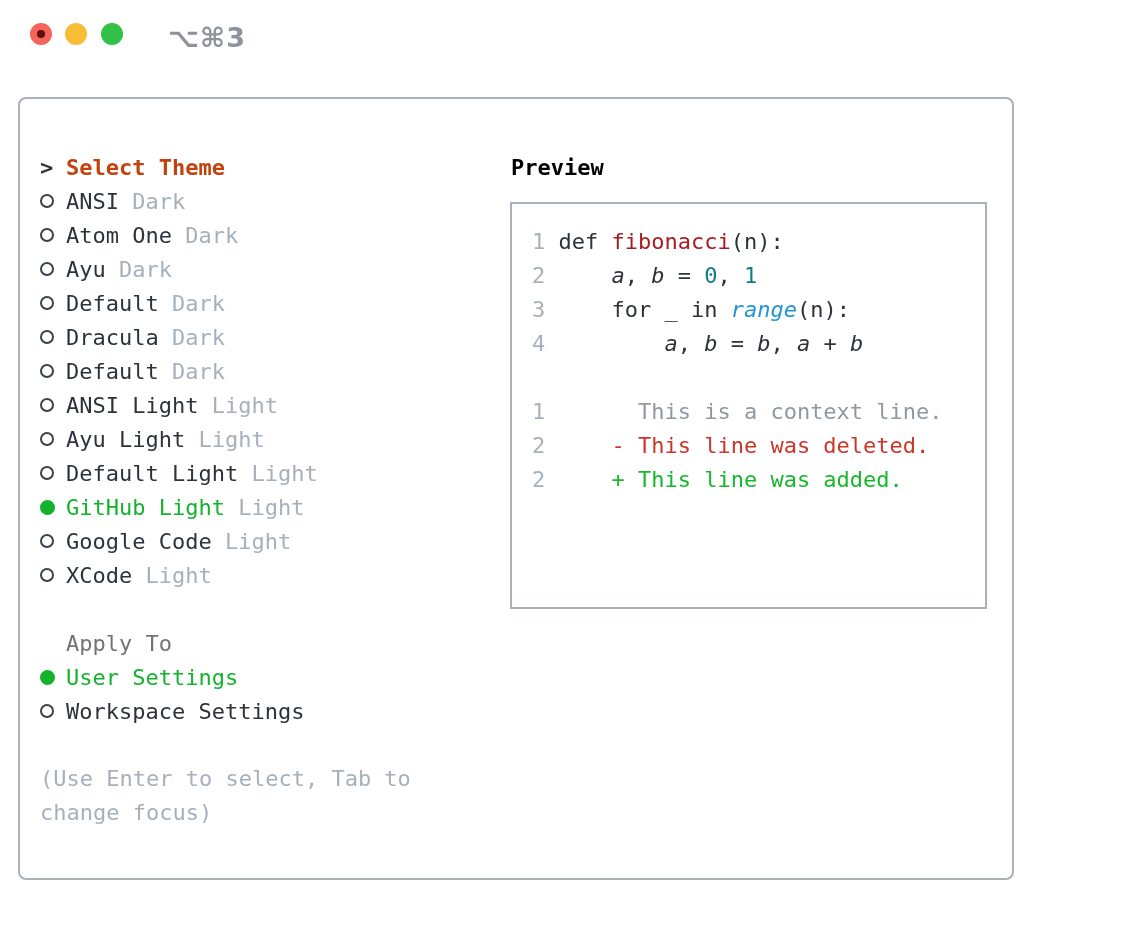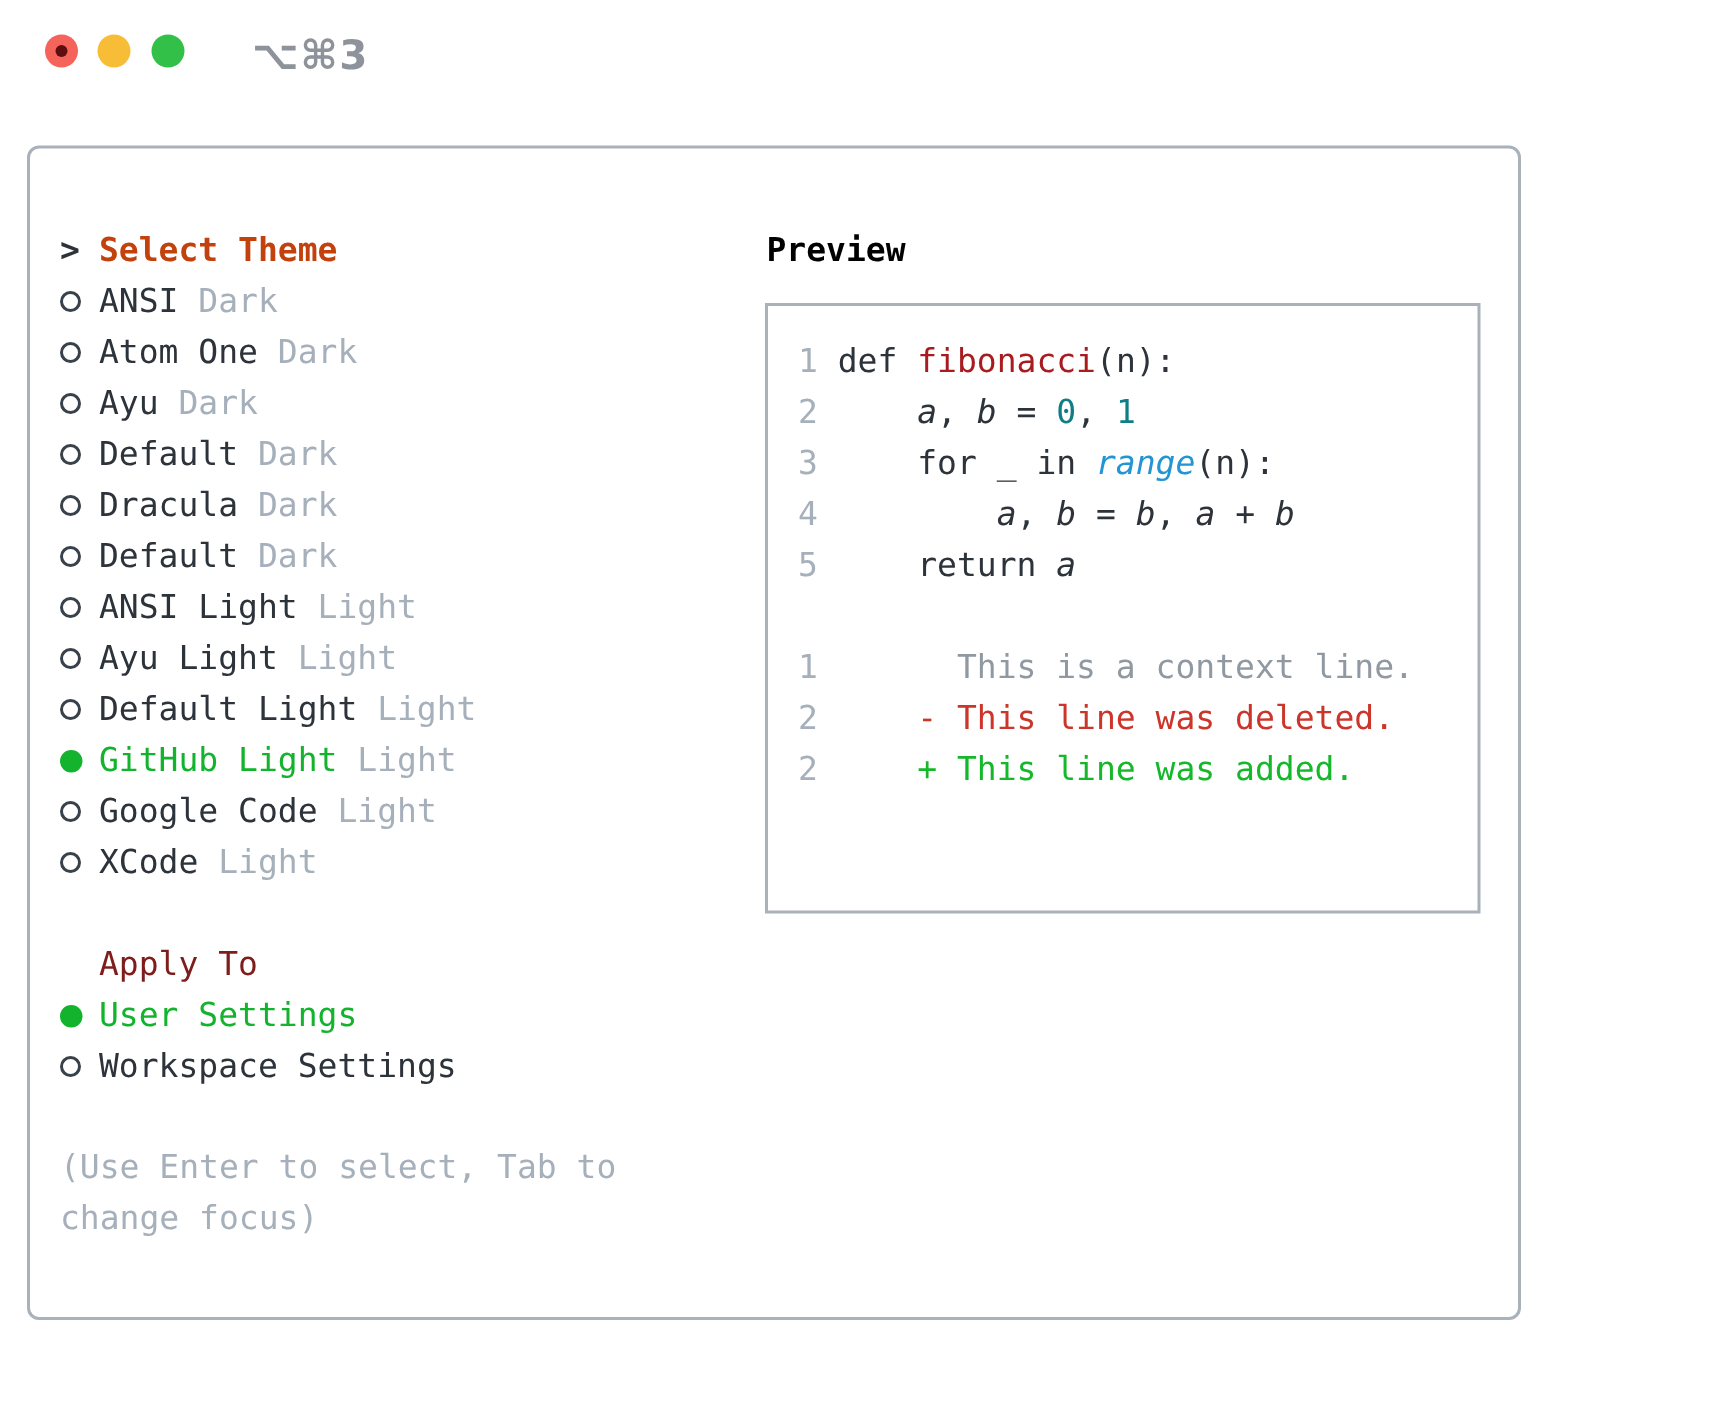--- a/index.html
+++ b/index.html
@@ -30,21 +30,21 @@
     position:absolute;left:18px;top:97px;width:996px;height:783px;
     border:2px solid var(--panel_border);border-radius:8px;background:#fff;
   }
   
   .left-col{position:absolute;left:20px;top:51px;width:446px;}
   .row{display:flex;align-items:center;height:34px;white-space:pre;}
   .row.blank{height:34px;}
   .slot{flex:0 0 26px;display:flex;align-items:center;}
   .prompt{font-weight:bold;color:var(--text);}
   .header-text{font-weight:bold;color:#c2410c;}
-  .apply-header{color:#7f1d1d;}
+  .apply-header{color:#737373;}
   .bullet{width:14px;height:14px;border:2px solid #39414a;border-radius:50%;display:inline-block;}
   .selected .bullet{width:15px;height:15px;background:var(--accent_green);border-color:var(--accent_green);}
   .label{color:var(--text);}
   .selected .label{color:var(--accent_green);}
   .variant{color:var(--muted_gray);margin-left:1ch;}
   .hint{color:var(--muted_gray);line-height:34px;width:440px;white-space:normal;}
   
   .preview-title{position:absolute;left:491px;top:55px;font-weight:bold;color:#000;height:34px;line-height:28px;}
   .preview-box{
     position:absolute;left:490px;top:103px;width:477px;height:407px;
@@ -117,21 +117,20 @@
     </div>
 
     <div class="preview-title">Preview</div>
 
     <div class="preview-box">
       <div id="code" class="code">
           <div class="cline"><span class="lineno">1</span><span><span class="tk-pl">def </span><span class="tk-fn">fibonacci</span><span class="tk-pl">(n):</span></span></div>
           <div class="cline"><span class="lineno">2</span><span><span class="tk-pl">    </span><span class="tk-v">a</span><span class="tk-pl">, </span><span class="tk-v">b</span><span class="tk-pl"> = </span><span class="tk-num">0</span><span class="tk-pl">, </span><span class="tk-num">1</span></span></div>
           <div class="cline"><span class="lineno">3</span><span><span class="tk-pl">    for _ in </span><span class="tk-bi">range</span><span class="tk-pl">(n):</span></span></div>
           <div class="cline"><span class="lineno">4</span><span><span class="tk-pl">        </span><span class="tk-v">a</span><span class="tk-pl">, </span><span class="tk-v">b</span><span class="tk-pl"> = </span><span class="tk-v">b</span><span class="tk-pl">, </span><span class="tk-v">a</span><span class="tk-pl"> + </span><span class="tk-v">b</span></span></div>
-          <div class="cline"><span class="lineno">5</span><span><span class="tk-pl">    return </span><span class="tk-v">a</span></span></div>
           <div class="cline"><span class="lineno"></span><span></span></div>
           <div class="cline"><span class="lineno">1</span><span><span class="tk-ctx">      This is a context line.</span></span></div>
           <div class="cline"><span class="lineno">2</span><span><span class="tk-del">    - This line was deleted.</span></span></div>
           <div class="cline"><span class="lineno">2</span><span><span class="tk-add">    + This line was added.</span></span></div>
         </div>
     </div>
 
   </div>
 </div>
 

